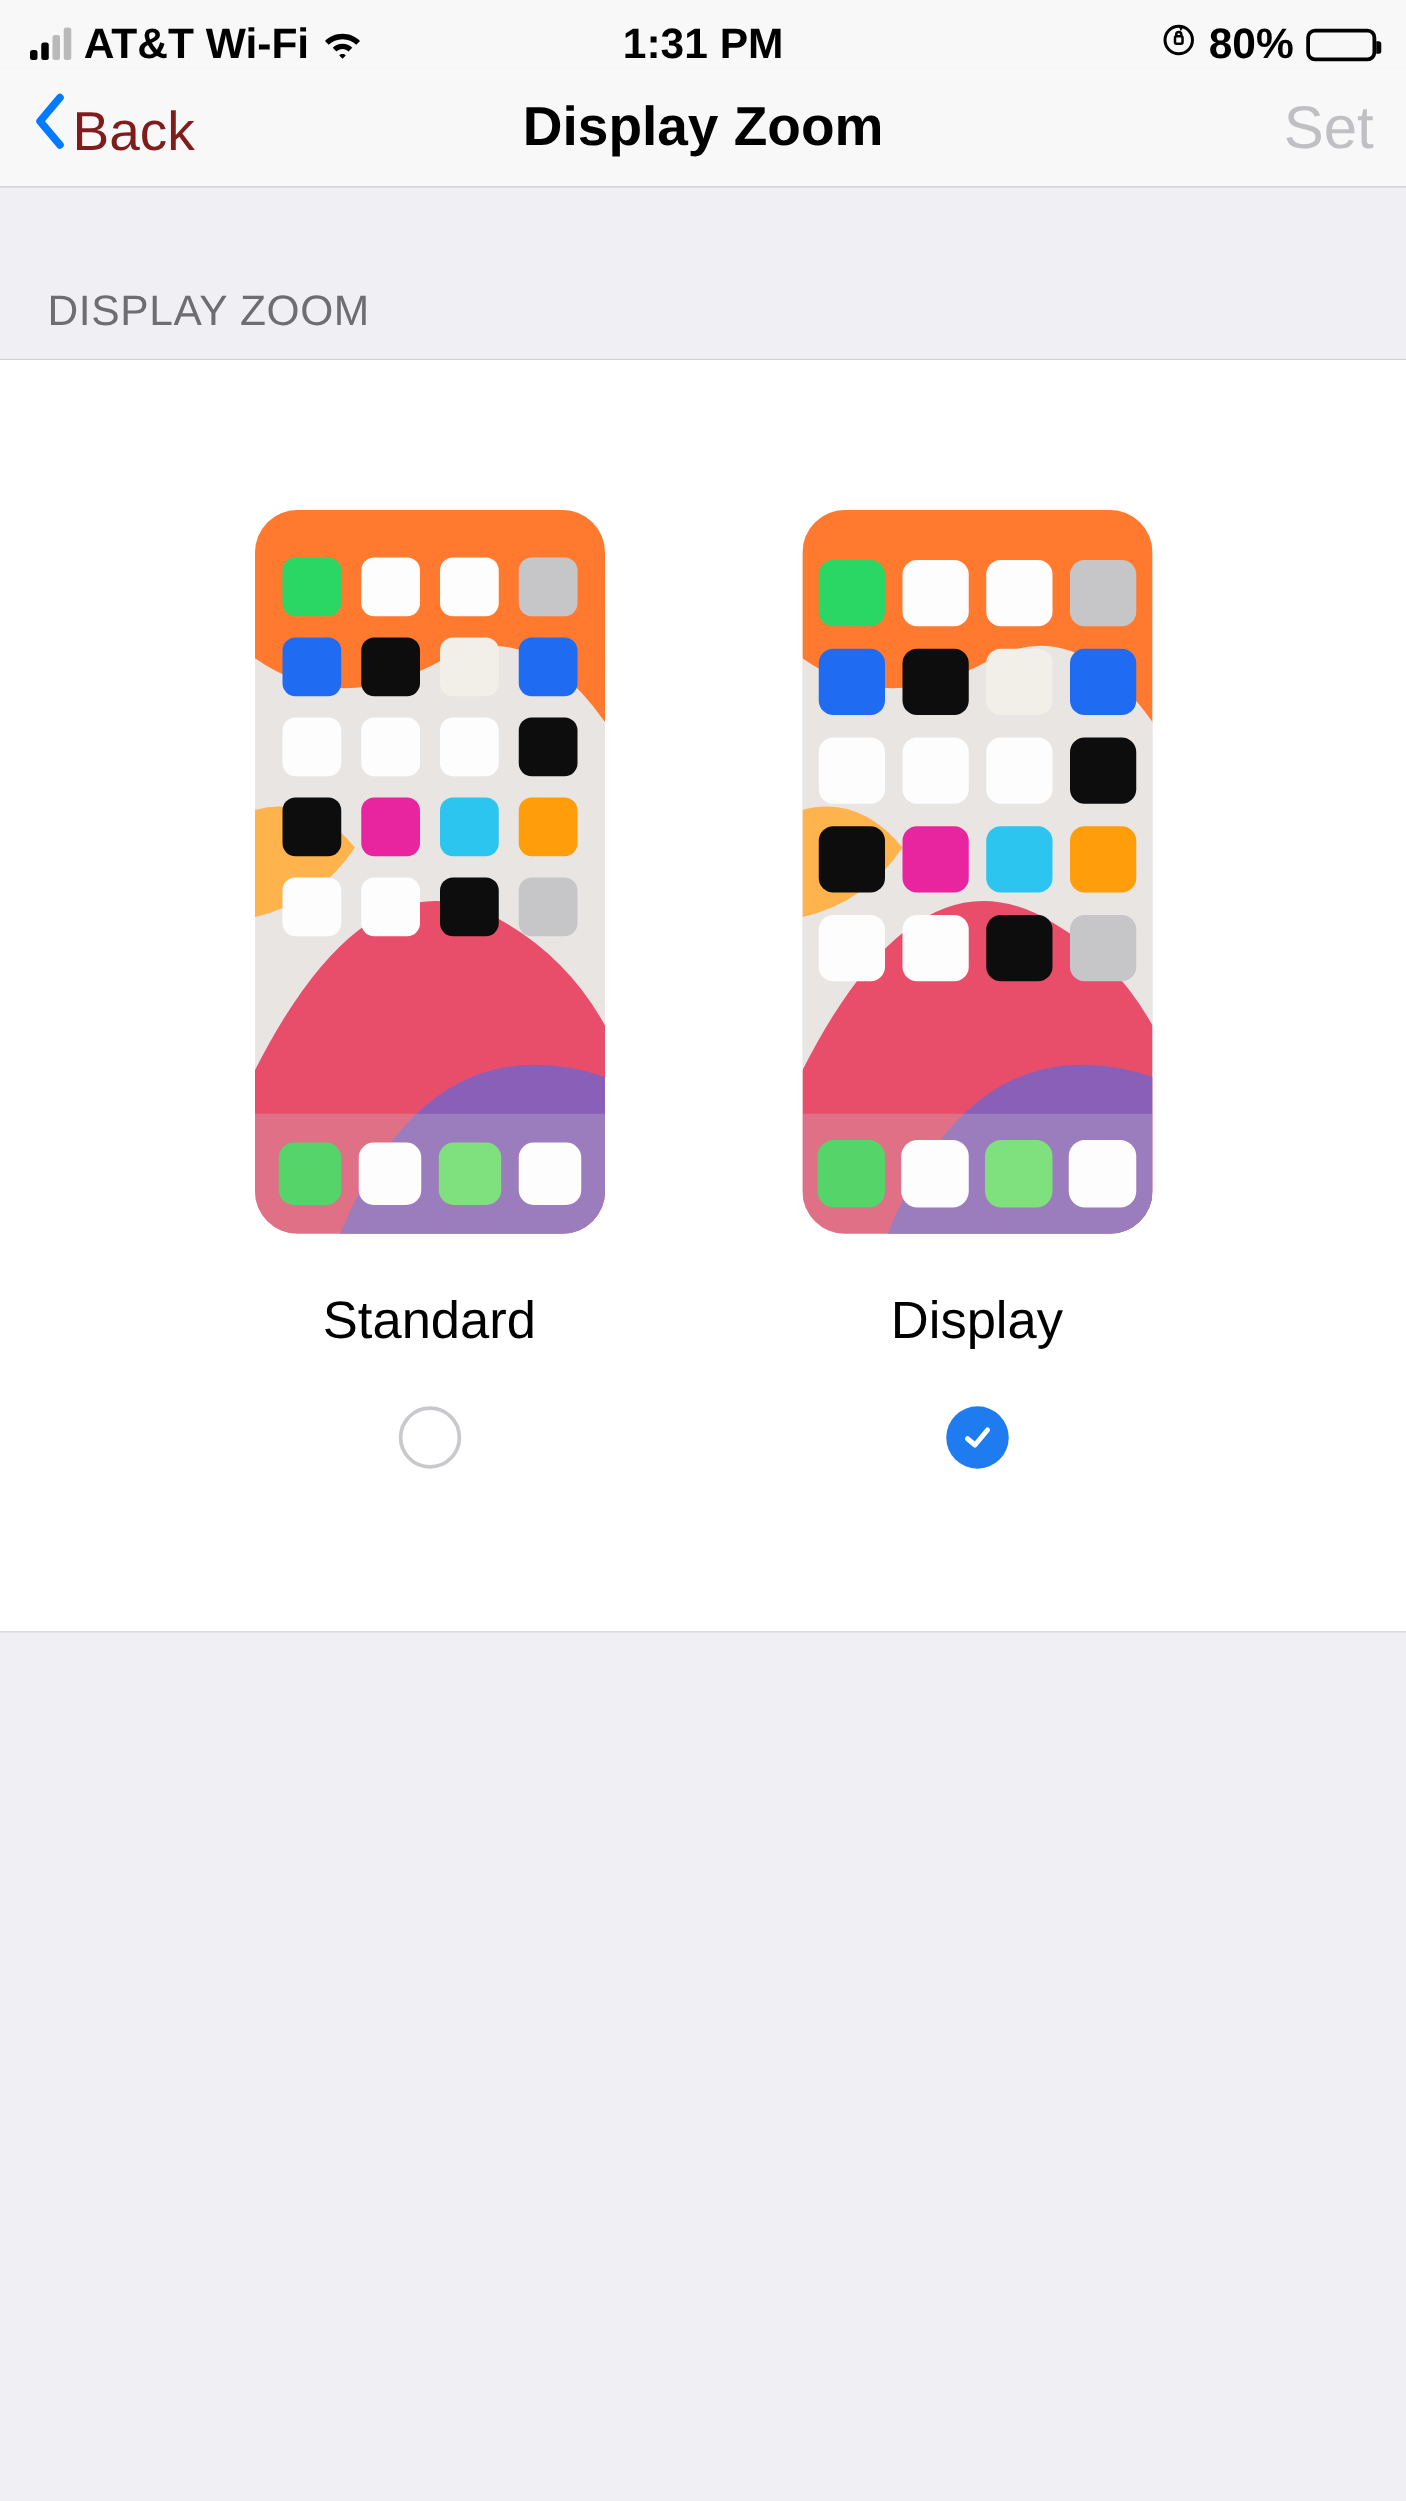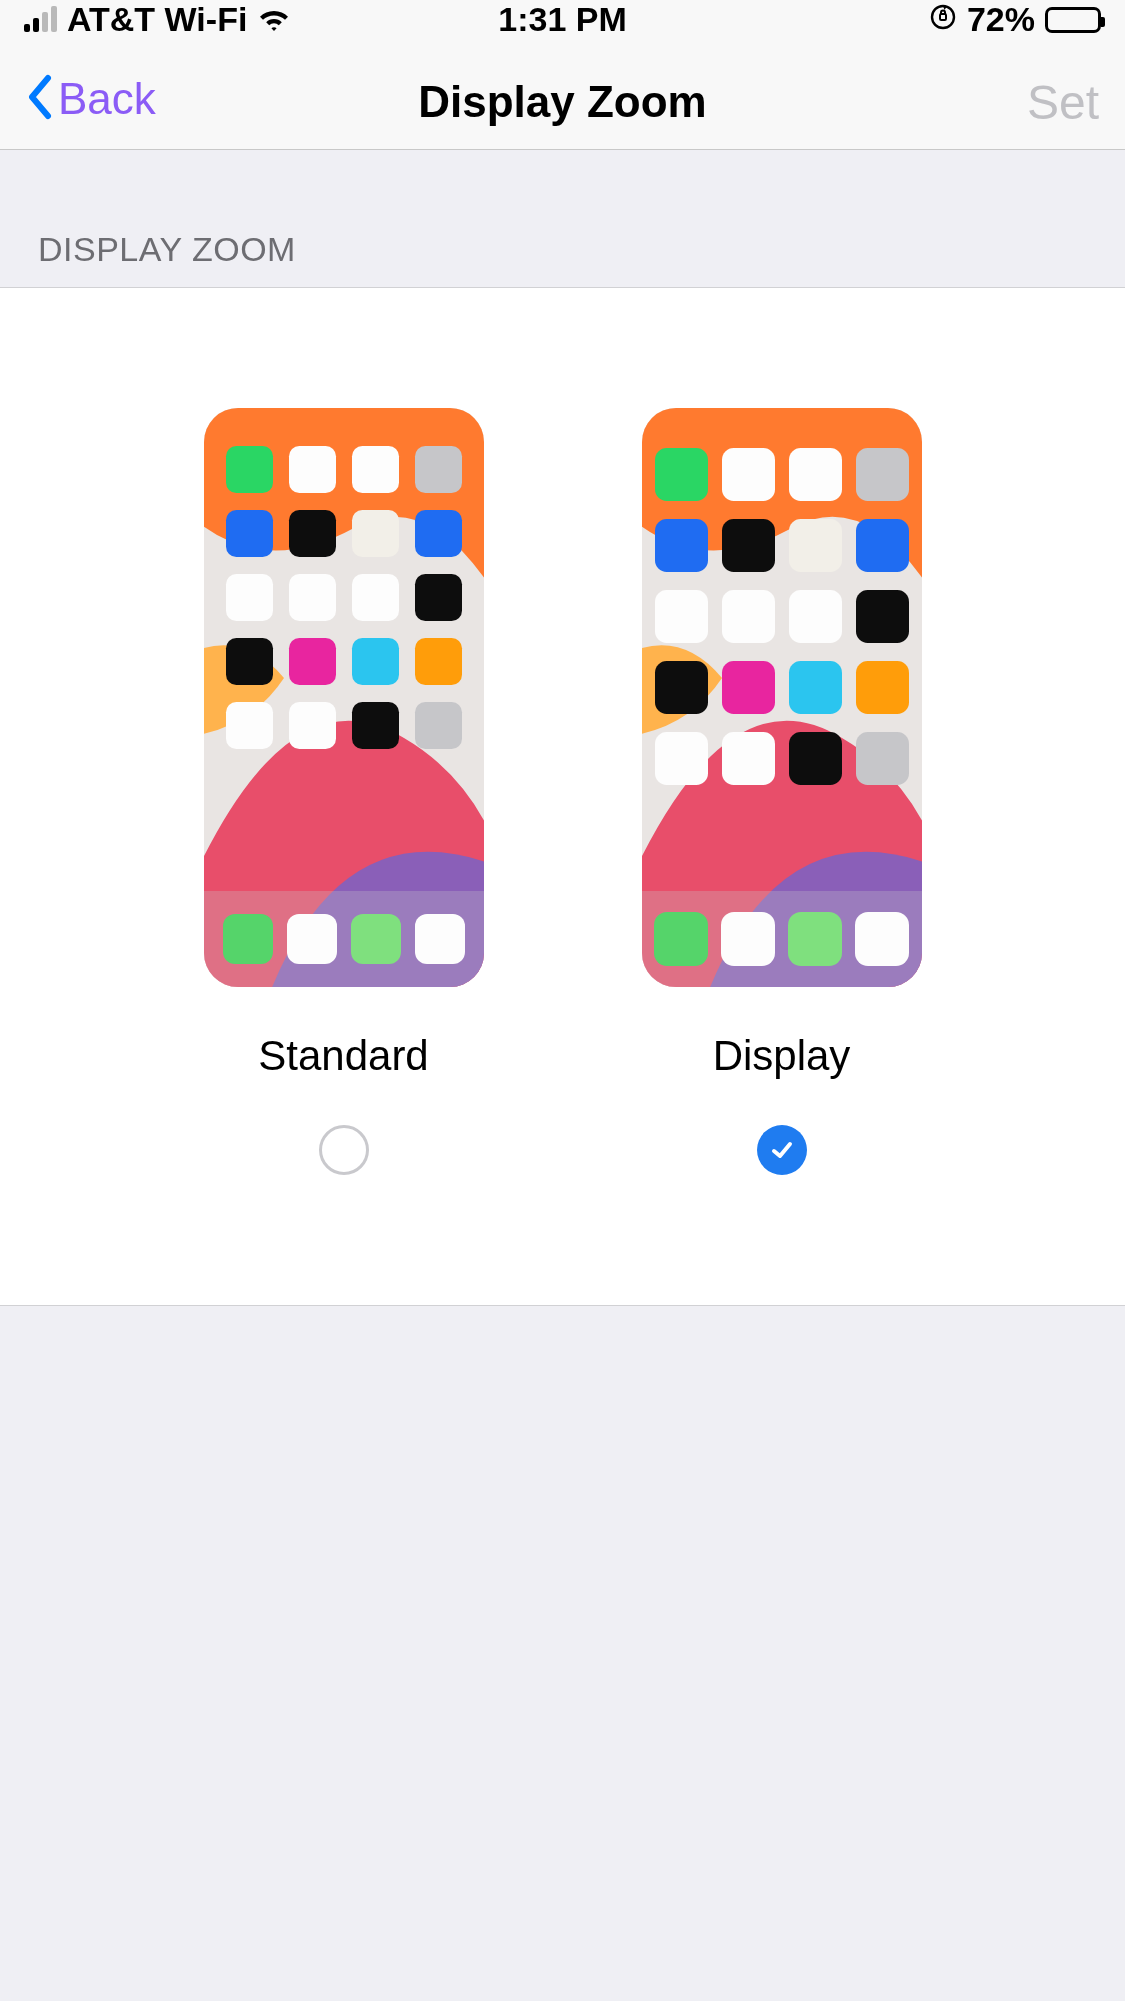--- a/index.html
+++ b/index.html
@@ -11,21 +11,21 @@
     color: #000;
     overflow: hidden;
     -webkit-font-smoothing: antialiased;
   }
 
   
   .status-bar {
     height: 55px;
     background: #f8f8f8;
     display: flex;
-    align-items: flex-start;
+    align-items: flex-end;
     justify-content: space-between;
     padding: 0 24px;
     font-size: 34px;
     font-weight: 600;
   }
   .status-left, .status-right { display: flex; align-items: center; gap: 10px; }
   .status-center { position:absolute; left:0; right:0; text-align:center; pointer-events:none;}
   .signal-bars { display:flex; align-items:flex-end; gap:3px; height:24px;}
   .signal-bars span{ width:6px; background:#000; border-radius:2px;}
   .signal-bars span:nth-child(1){height:8px;}
@@ -42,21 +42,21 @@
   .nav-bar{
     height:95px;
     background:#f8f8f8;
     border-bottom:1px solid #c8c8c8;
     position:relative;
     display:flex;
     align-items:center;
     justify-content:space-between;
     padding:0 26px;
   }
-  .nav-back{ display:flex; align-items:flex-start; gap:4px; color:#8b5cf6; font-size:44px; font-weight:400;}
+  .nav-back{ display:flex; align-items:flex-end; gap:4px; color:#7f1d1d; font-size:44px; font-weight:400;}
   .nav-title{ position:absolute; left:0; right:0; text-align:center; font-size:44px; font-weight:700; pointer-events:none;}
   .nav-set{ color:#c0c0c4; font-size:48px; font-weight:400;}
 
   
   .section-header{
     padding: 80px 38px 18px;
     font-size:34px;
     color:#6d6d72;
     letter-spacing:0.5px;
     text-transform:uppercase;
@@ -163,21 +163,21 @@
   <div class="status-center">1:31 PM</div>
   <div class="status-right">
     <span>
       <svg width="28" height="28" viewBox="0 0 28 28">
           <circle cx="14" cy="14" r="11" fill="none" stroke="#000" stroke-width="2.4"></circle>
           <path d="M14 3l4 0-2.4 4z" fill="#000"></path>
           <rect x="11" y="11" width="6" height="6" rx="1.2" fill="none" stroke="#000" stroke-width="2"></rect>
           <path d="M12 11v-1.5a2 2 0 0 1 4 0V11" fill="none" stroke="#000" stroke-width="2"></path>
         </svg>
     </span>
-    <span>72%</span>
+    <span>80%</span>
     <span class="battery">
       <span class="battery-shell"><span class="battery-fill"></span></span>
     </span>
   </div>
 </div>
 
 <div class="nav-bar">
   <div class="nav-back">
     <span>
       <svg width="28" height="46" viewBox="0 0 28 46">

